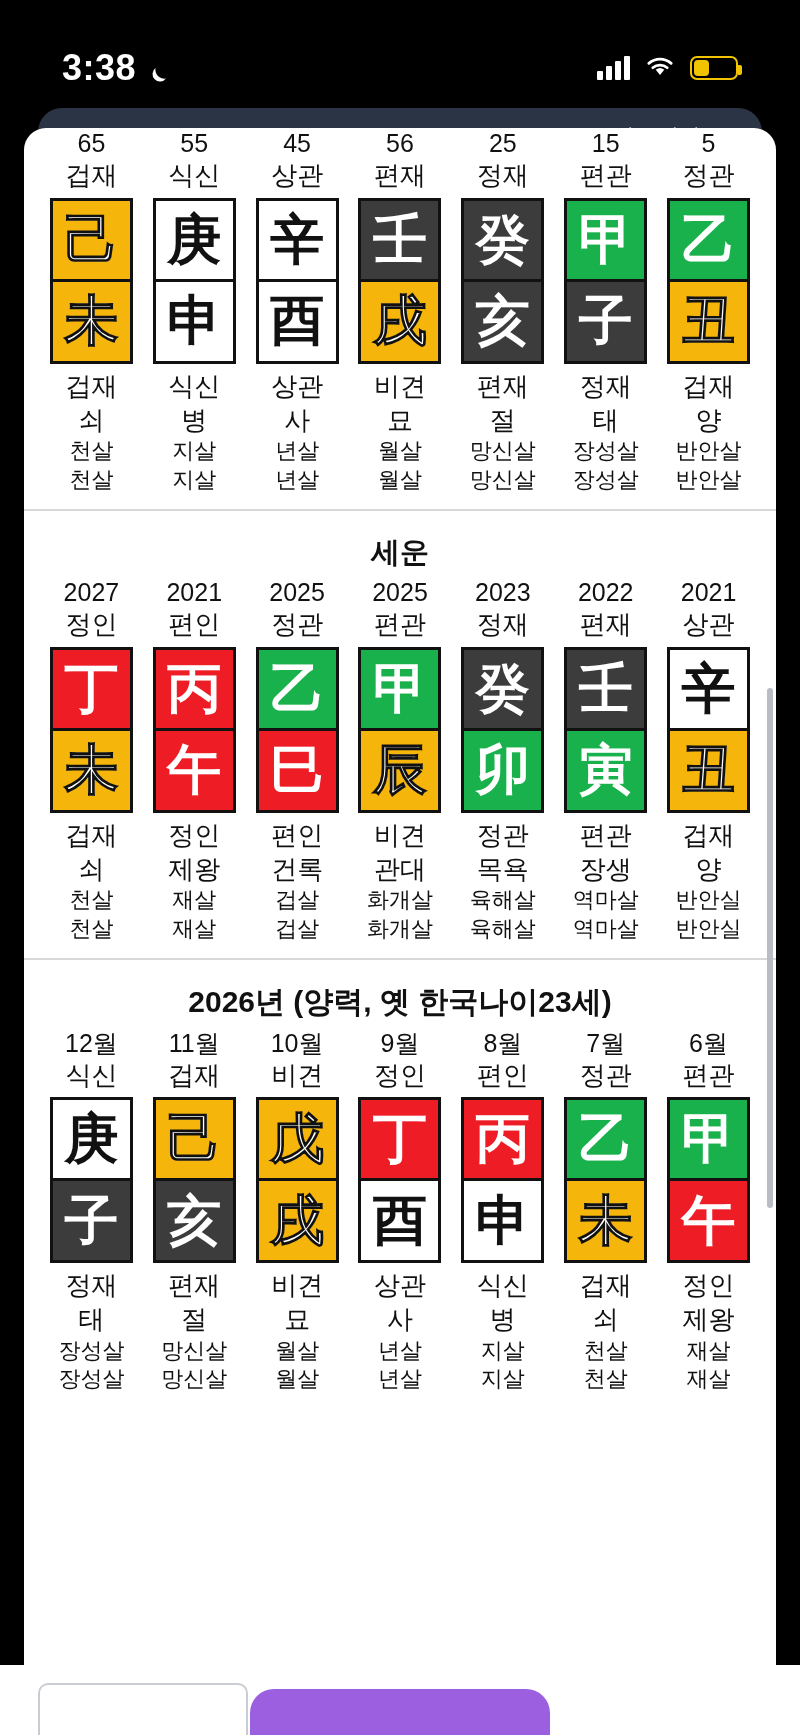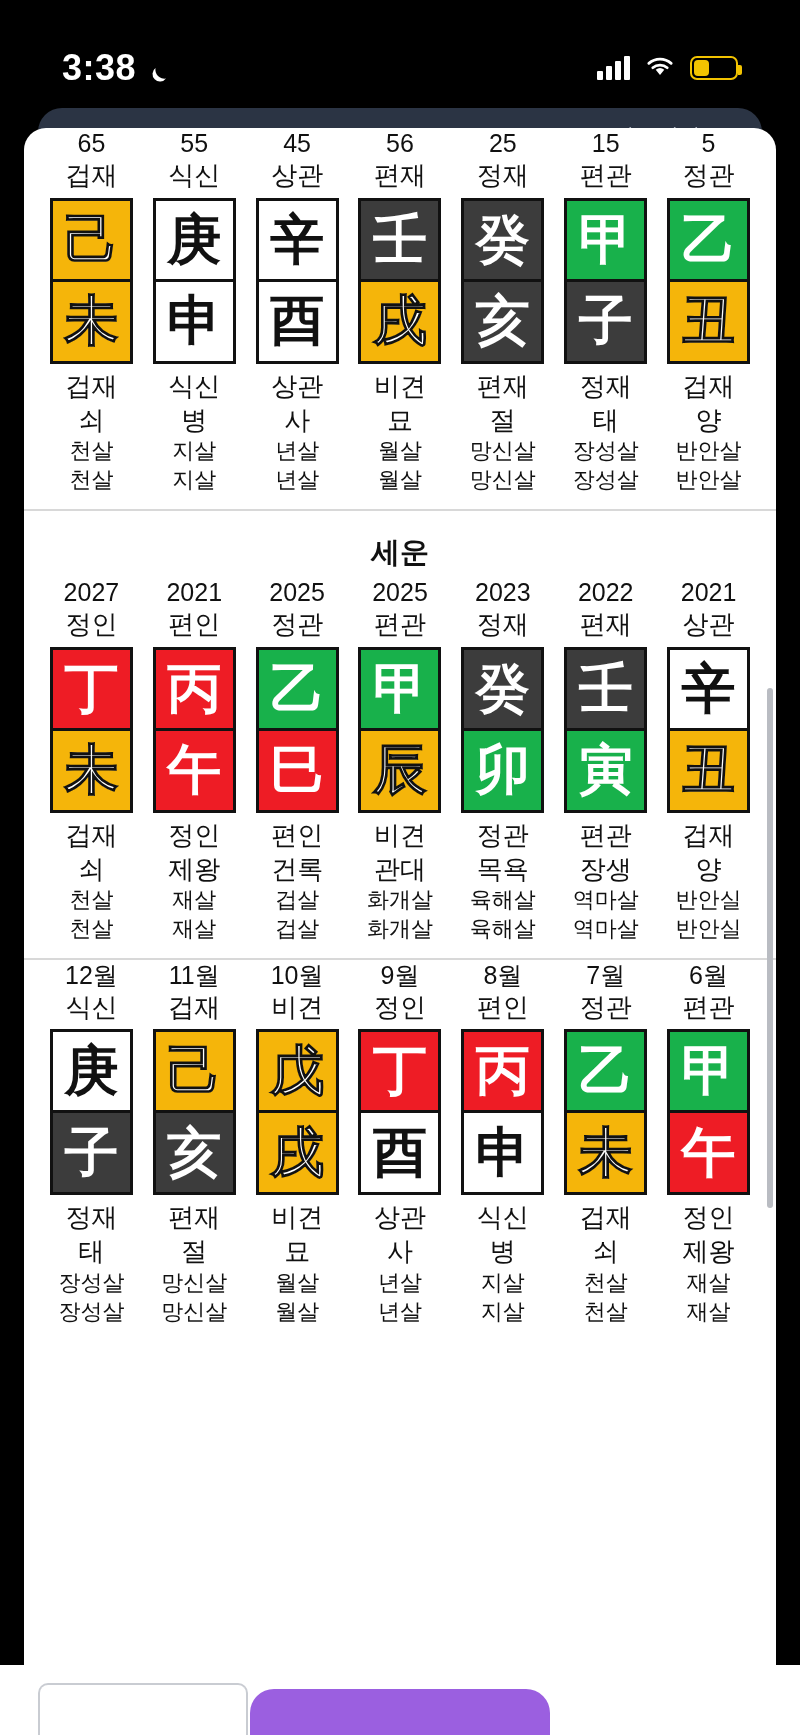--- a/index.html
+++ b/index.html
@@ -386,20 +386,21 @@
               <div>겁재</div>
               <div>양</div>
               <div class="sm">반안실</div>
               <div class="sm">반안실</div>
             </div>
           </div>
         </div>
       </div>
 
       <div class="section">
+        <div class="sec-title title-month">2026년 (양력, 옛 한국나이23세)</div>
         <div class="grid">
           <div class="col">
             <div class="col-head">12월</div>
             <div class="col-sub">식신</div>
             <div class="ch top c-white">庚</div>
             <div class="ch bot c-black">子</div>
             <div class="foot">
               <div>정재</div>
               <div>태</div>
               <div class="sm">장성살</div>

